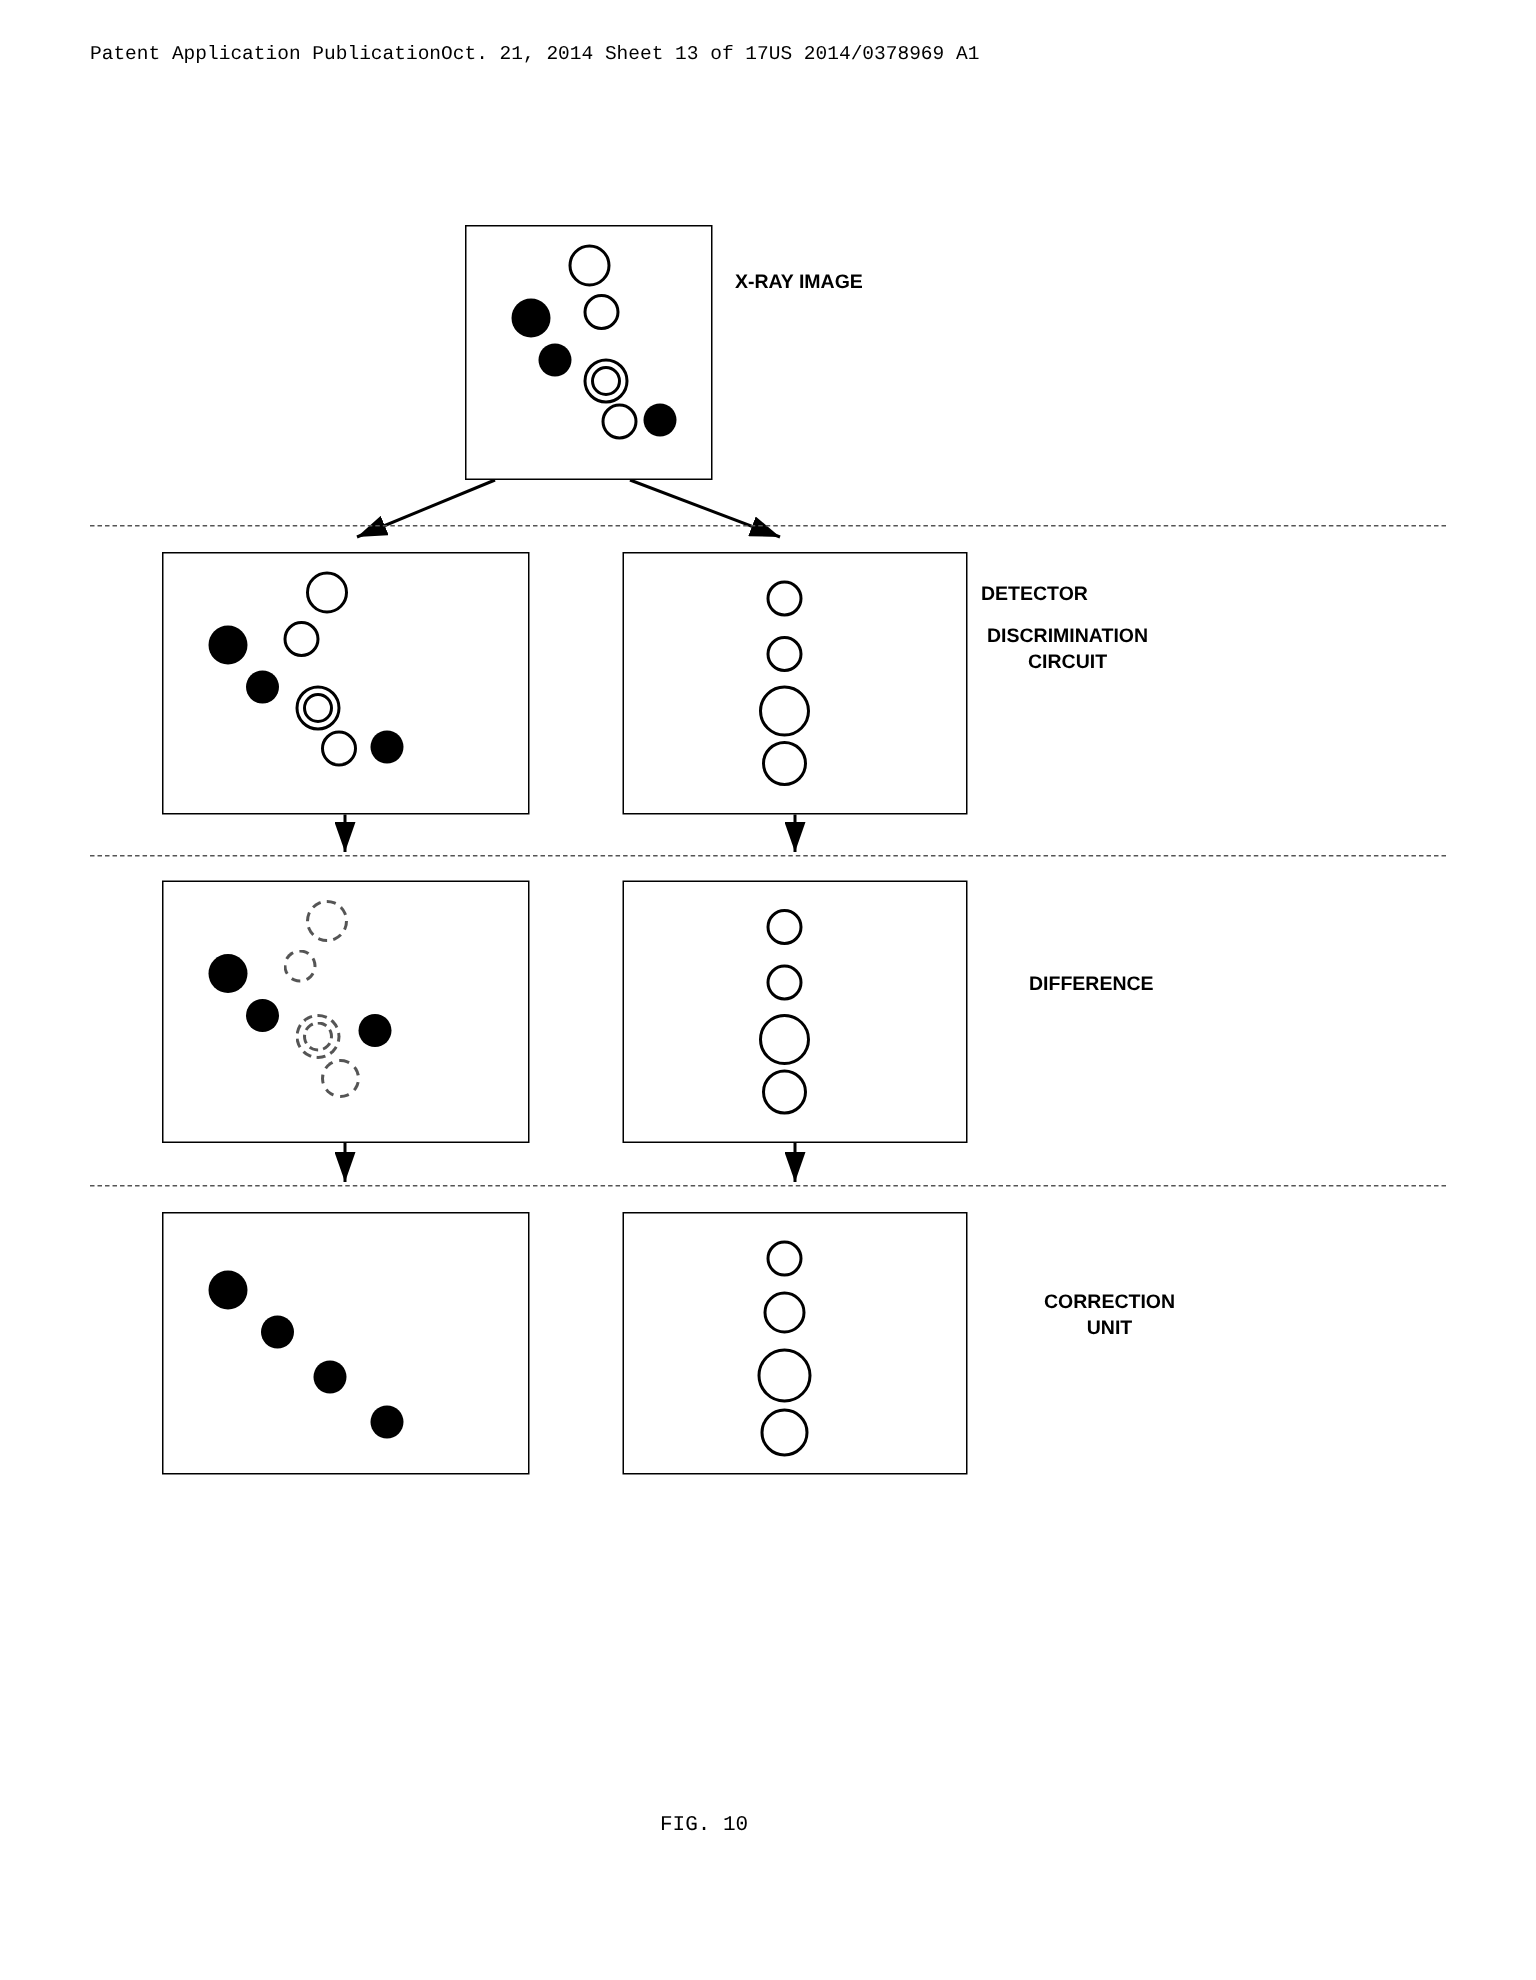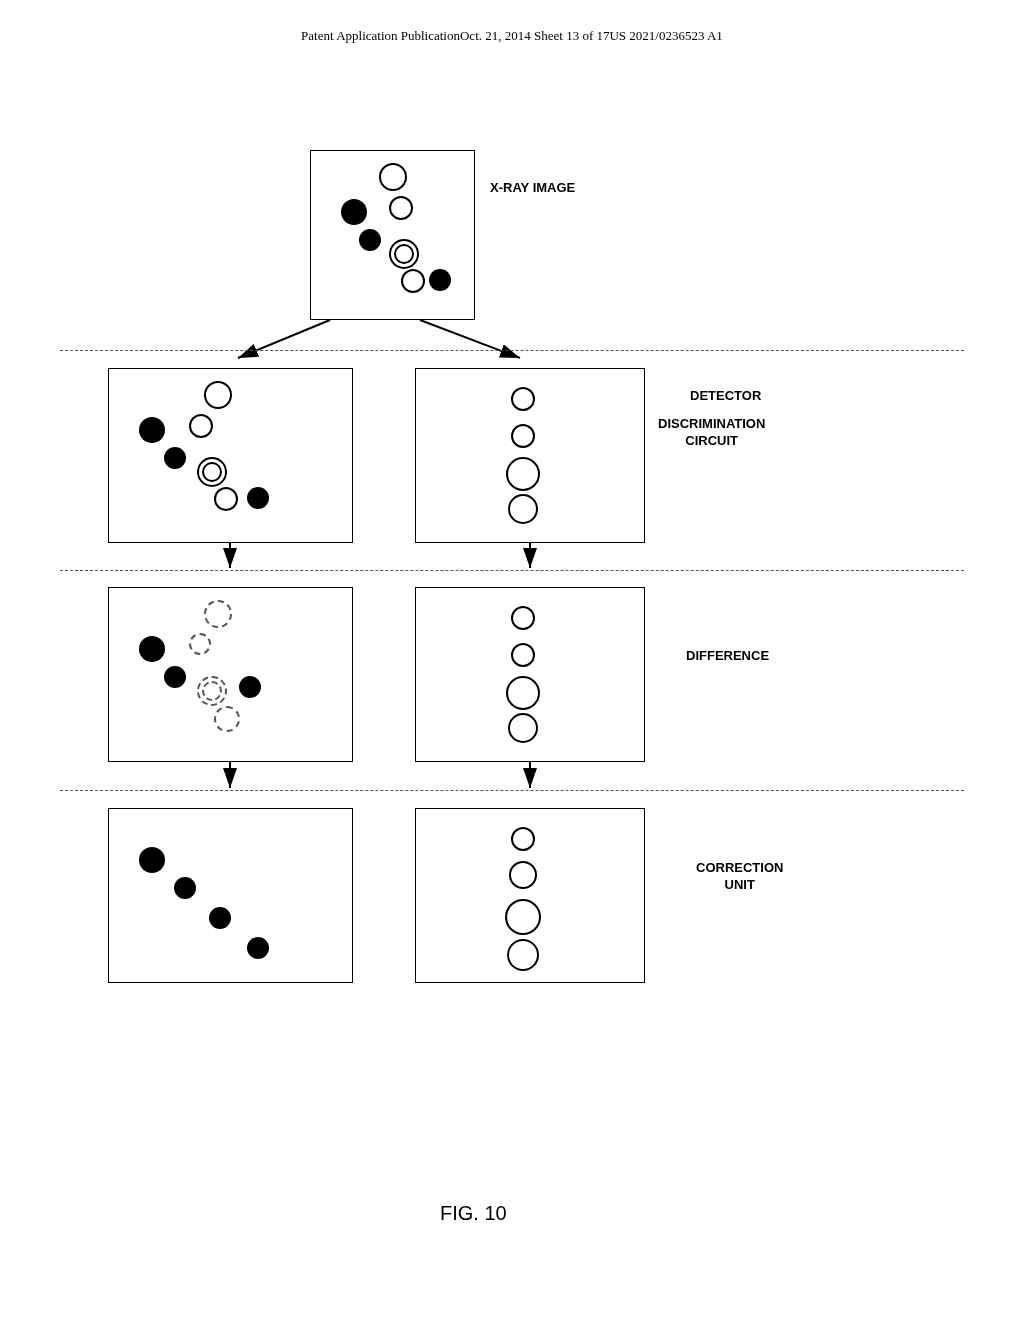--- a/index.html
+++ b/index.html
@@ -12,23 +12,24 @@
       position: relative;
     }
 
     
     .header {
       position: absolute;
       top: 28px;
       left: 60px;
       right: 60px;
       display: flex;
-      justify-content: center;
+      justify-content: flex-start;
       align-items: center;
       font-size: 13px;
+      font-family: Liberation Mono, monospace;
     }
 
     
     .dashed-line {
       position: absolute;
       left: 60px;
       right: 60px;
       border-top: 1.5px dashed #555;
     }
 
@@ -55,22 +56,22 @@
       top: 0;
       left: 0;
       width: 1024px;
       height: 1320px;
       pointer-events: none;
     }
 
     
     .fig-label {
       position: absolute;
-      font-size: 20px;
-      font-family: Liberation Sans, sans-serif;
+      font-size: 14px;
+      font-family: Liberation Mono, monospace;
     }
 
     
     .circle-open {
       border-radius: 50%;
       border: 2px solid #000;
       background: transparent;
       position: absolute;
     }
     .circle-filled {
@@ -110,21 +111,21 @@
       border: 2px dashed #555;
       top: 3px; left: 3px; right: 3px; bottom: 3px;
     }
   </style>
 </head>
 <body>
 
 <div class="header">
   <span>Patent Application Publication</span>
   <span>Oct. 21, 2014  Sheet 13 of 17</span>
-  <span>US 2021/0236523 A1</span>
+  <span>US 2014/0378969 A1</span>
 </div>
 
 <svg class="arrows-svg">
 
   <defs>
     <marker id="arrowhead" markerWidth="10" markerHeight="7" refX="10" refY="3.5" orient="auto">
       <polygon points="0 0, 10 3.5, 0 7" fill="#000"></polygon>
     </marker>
   </defs>
 
@@ -182,21 +183,21 @@
 </div>
 
 <div class="diagram-box" style="left: 415px; top: 368px; width: 230px; height: 175px;">
 
   <div class="circle-open" style="width:24px;height:24px;top:18px;left:95px;"></div>
   <div class="circle-open" style="width:24px;height:24px;top:55px;left:95px;"></div>
   <div class="circle-open" style="width:34px;height:34px;top:88px;left:90px;"></div>
   <div class="circle-open" style="width:30px;height:30px;top:125px;left:92px;"></div>
 </div>
 
-<div class="label" style="top: 388px; left: 690px;">DETECTOR</div>
+<div class="label" style="top: 388px; left: 654px;">DETECTOR</div>
 
 <div class="label" style="top: 416px; left: 658px; white-space: pre-line; font-size: 13px;">DISCRIMINATION<br>CIRCUIT</div>
 
 <div class="diagram-box" style="left: 108px; top: 587px; width: 245px; height: 175px;">
 
   <div class="circle-dashed" style="width:28px;height:28px;top:12px;left:95px;"></div>
 
   <div class="circle-filled" style="width:26px;height:26px;top:48px;left:30px;"></div>
 
   <div class="circle-dashed" style="width:22px;height:22px;top:45px;left:80px;"></div>

